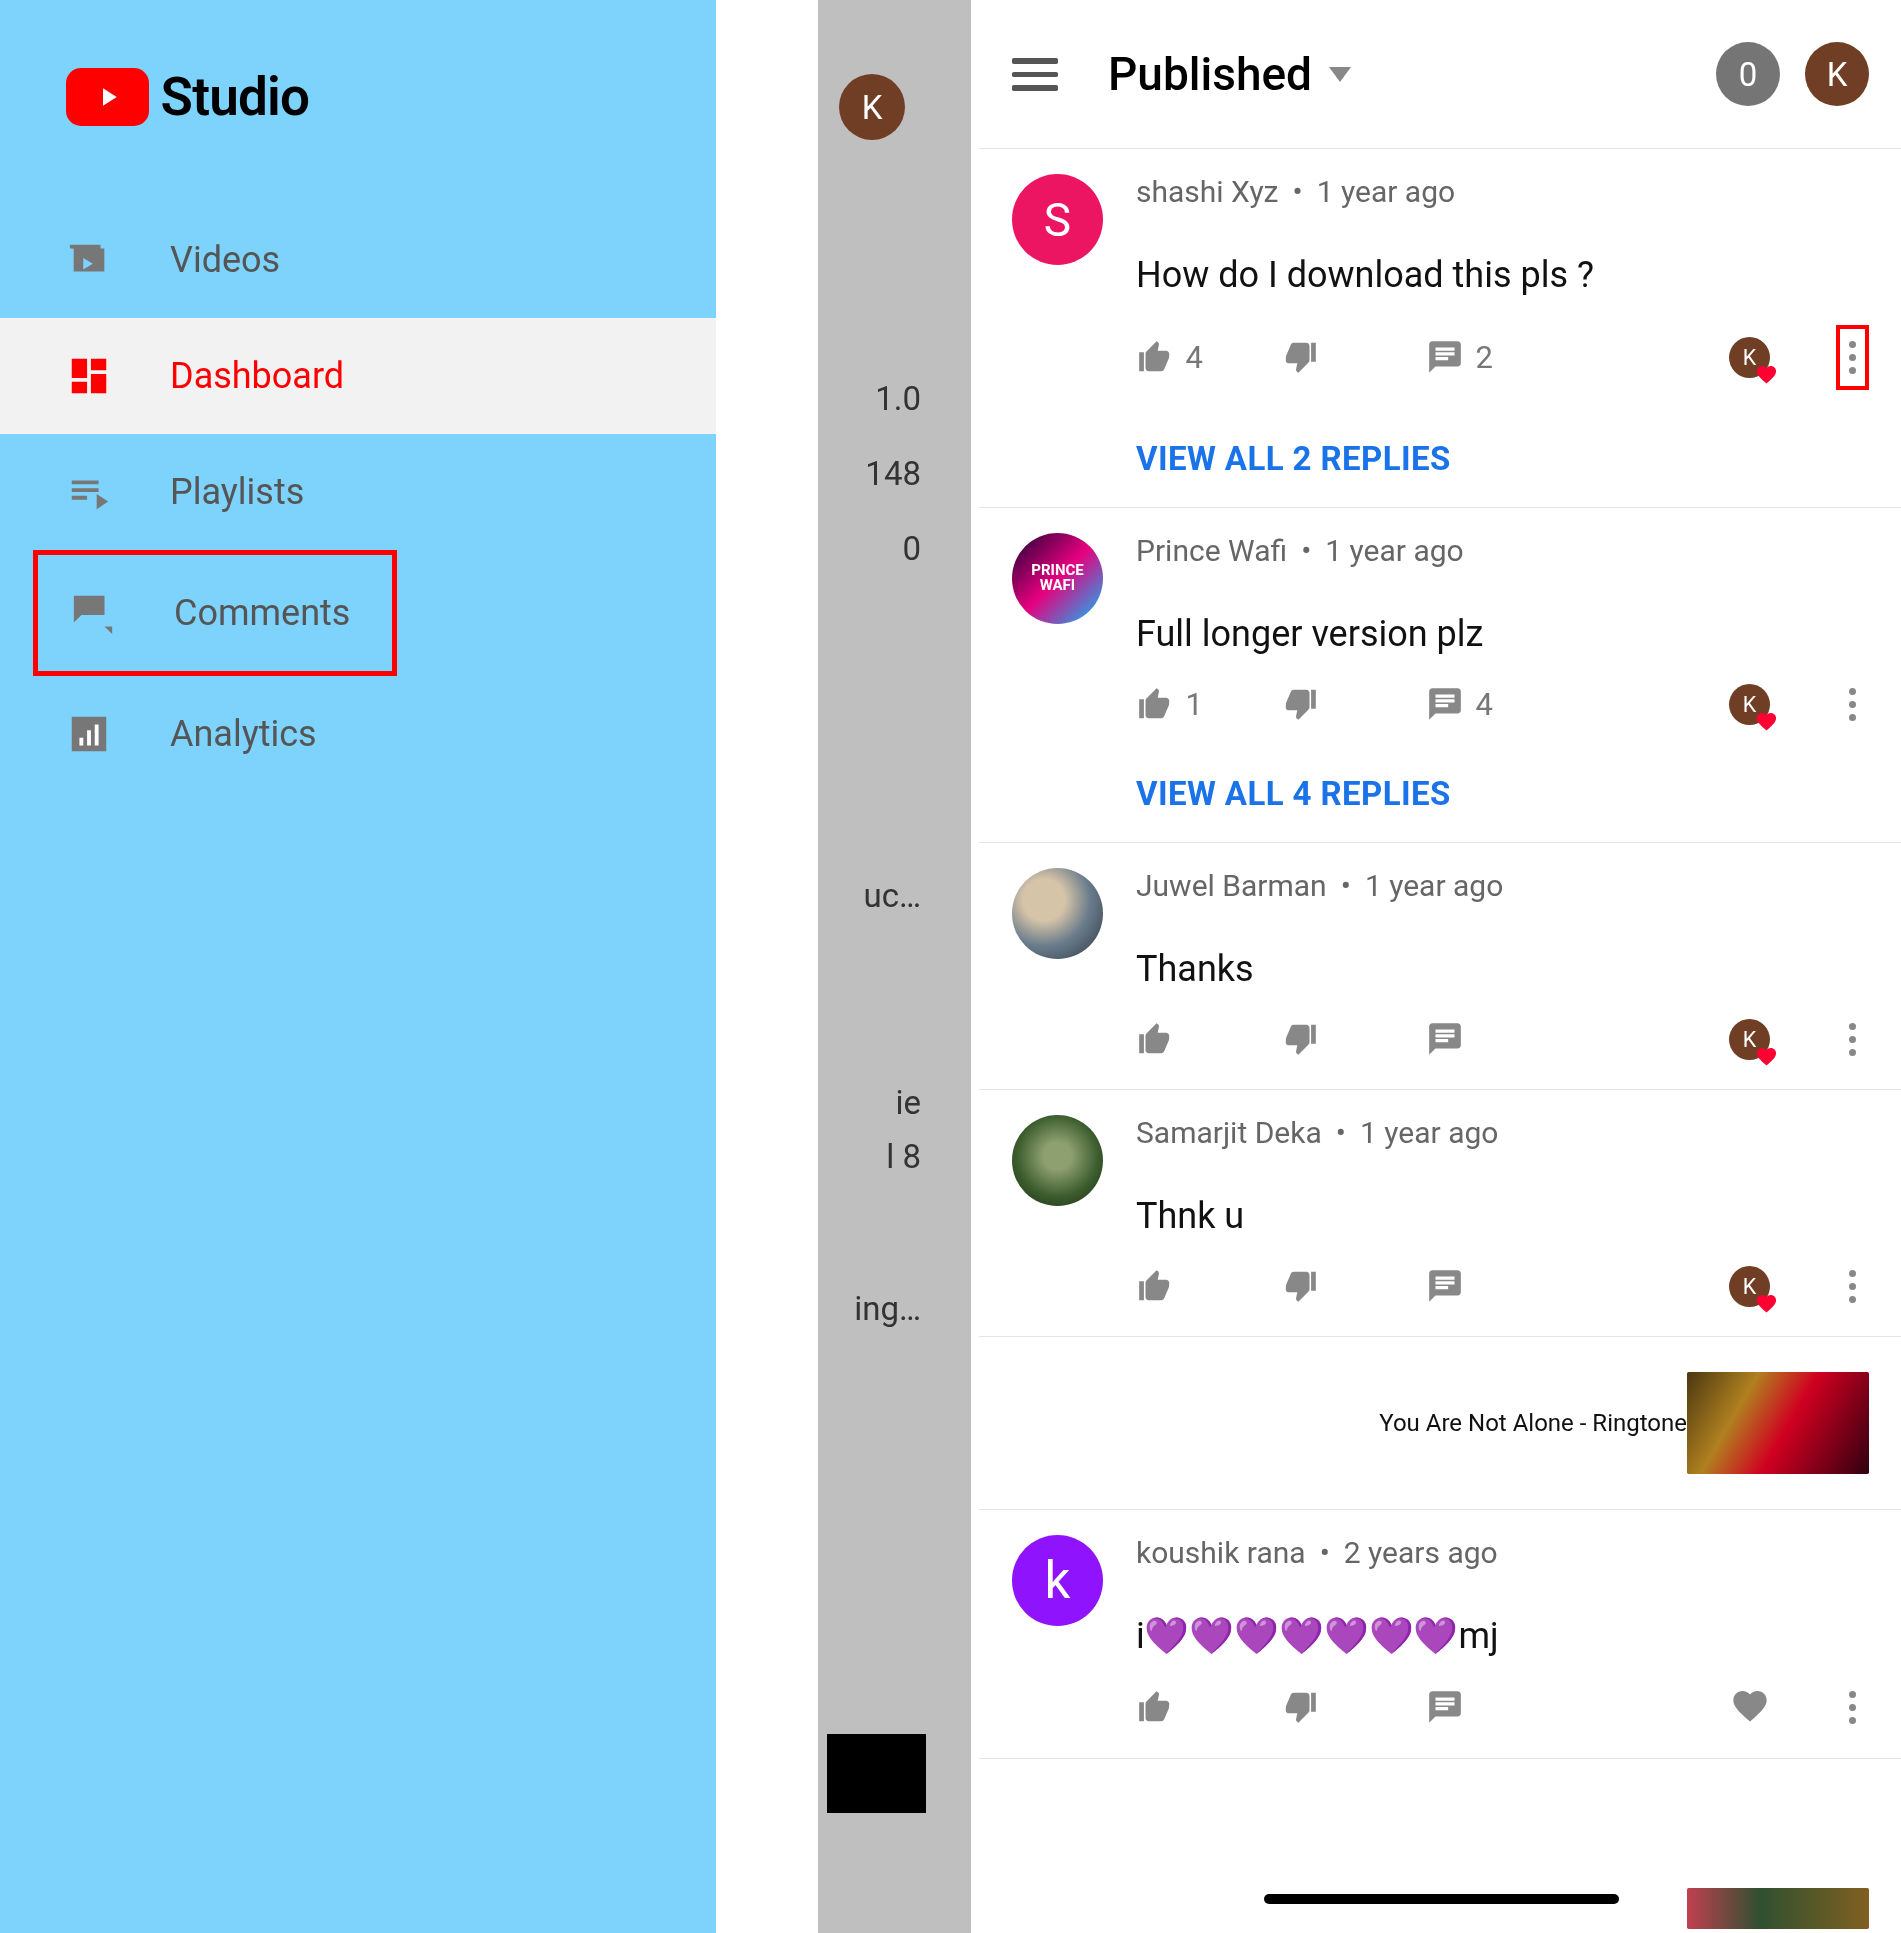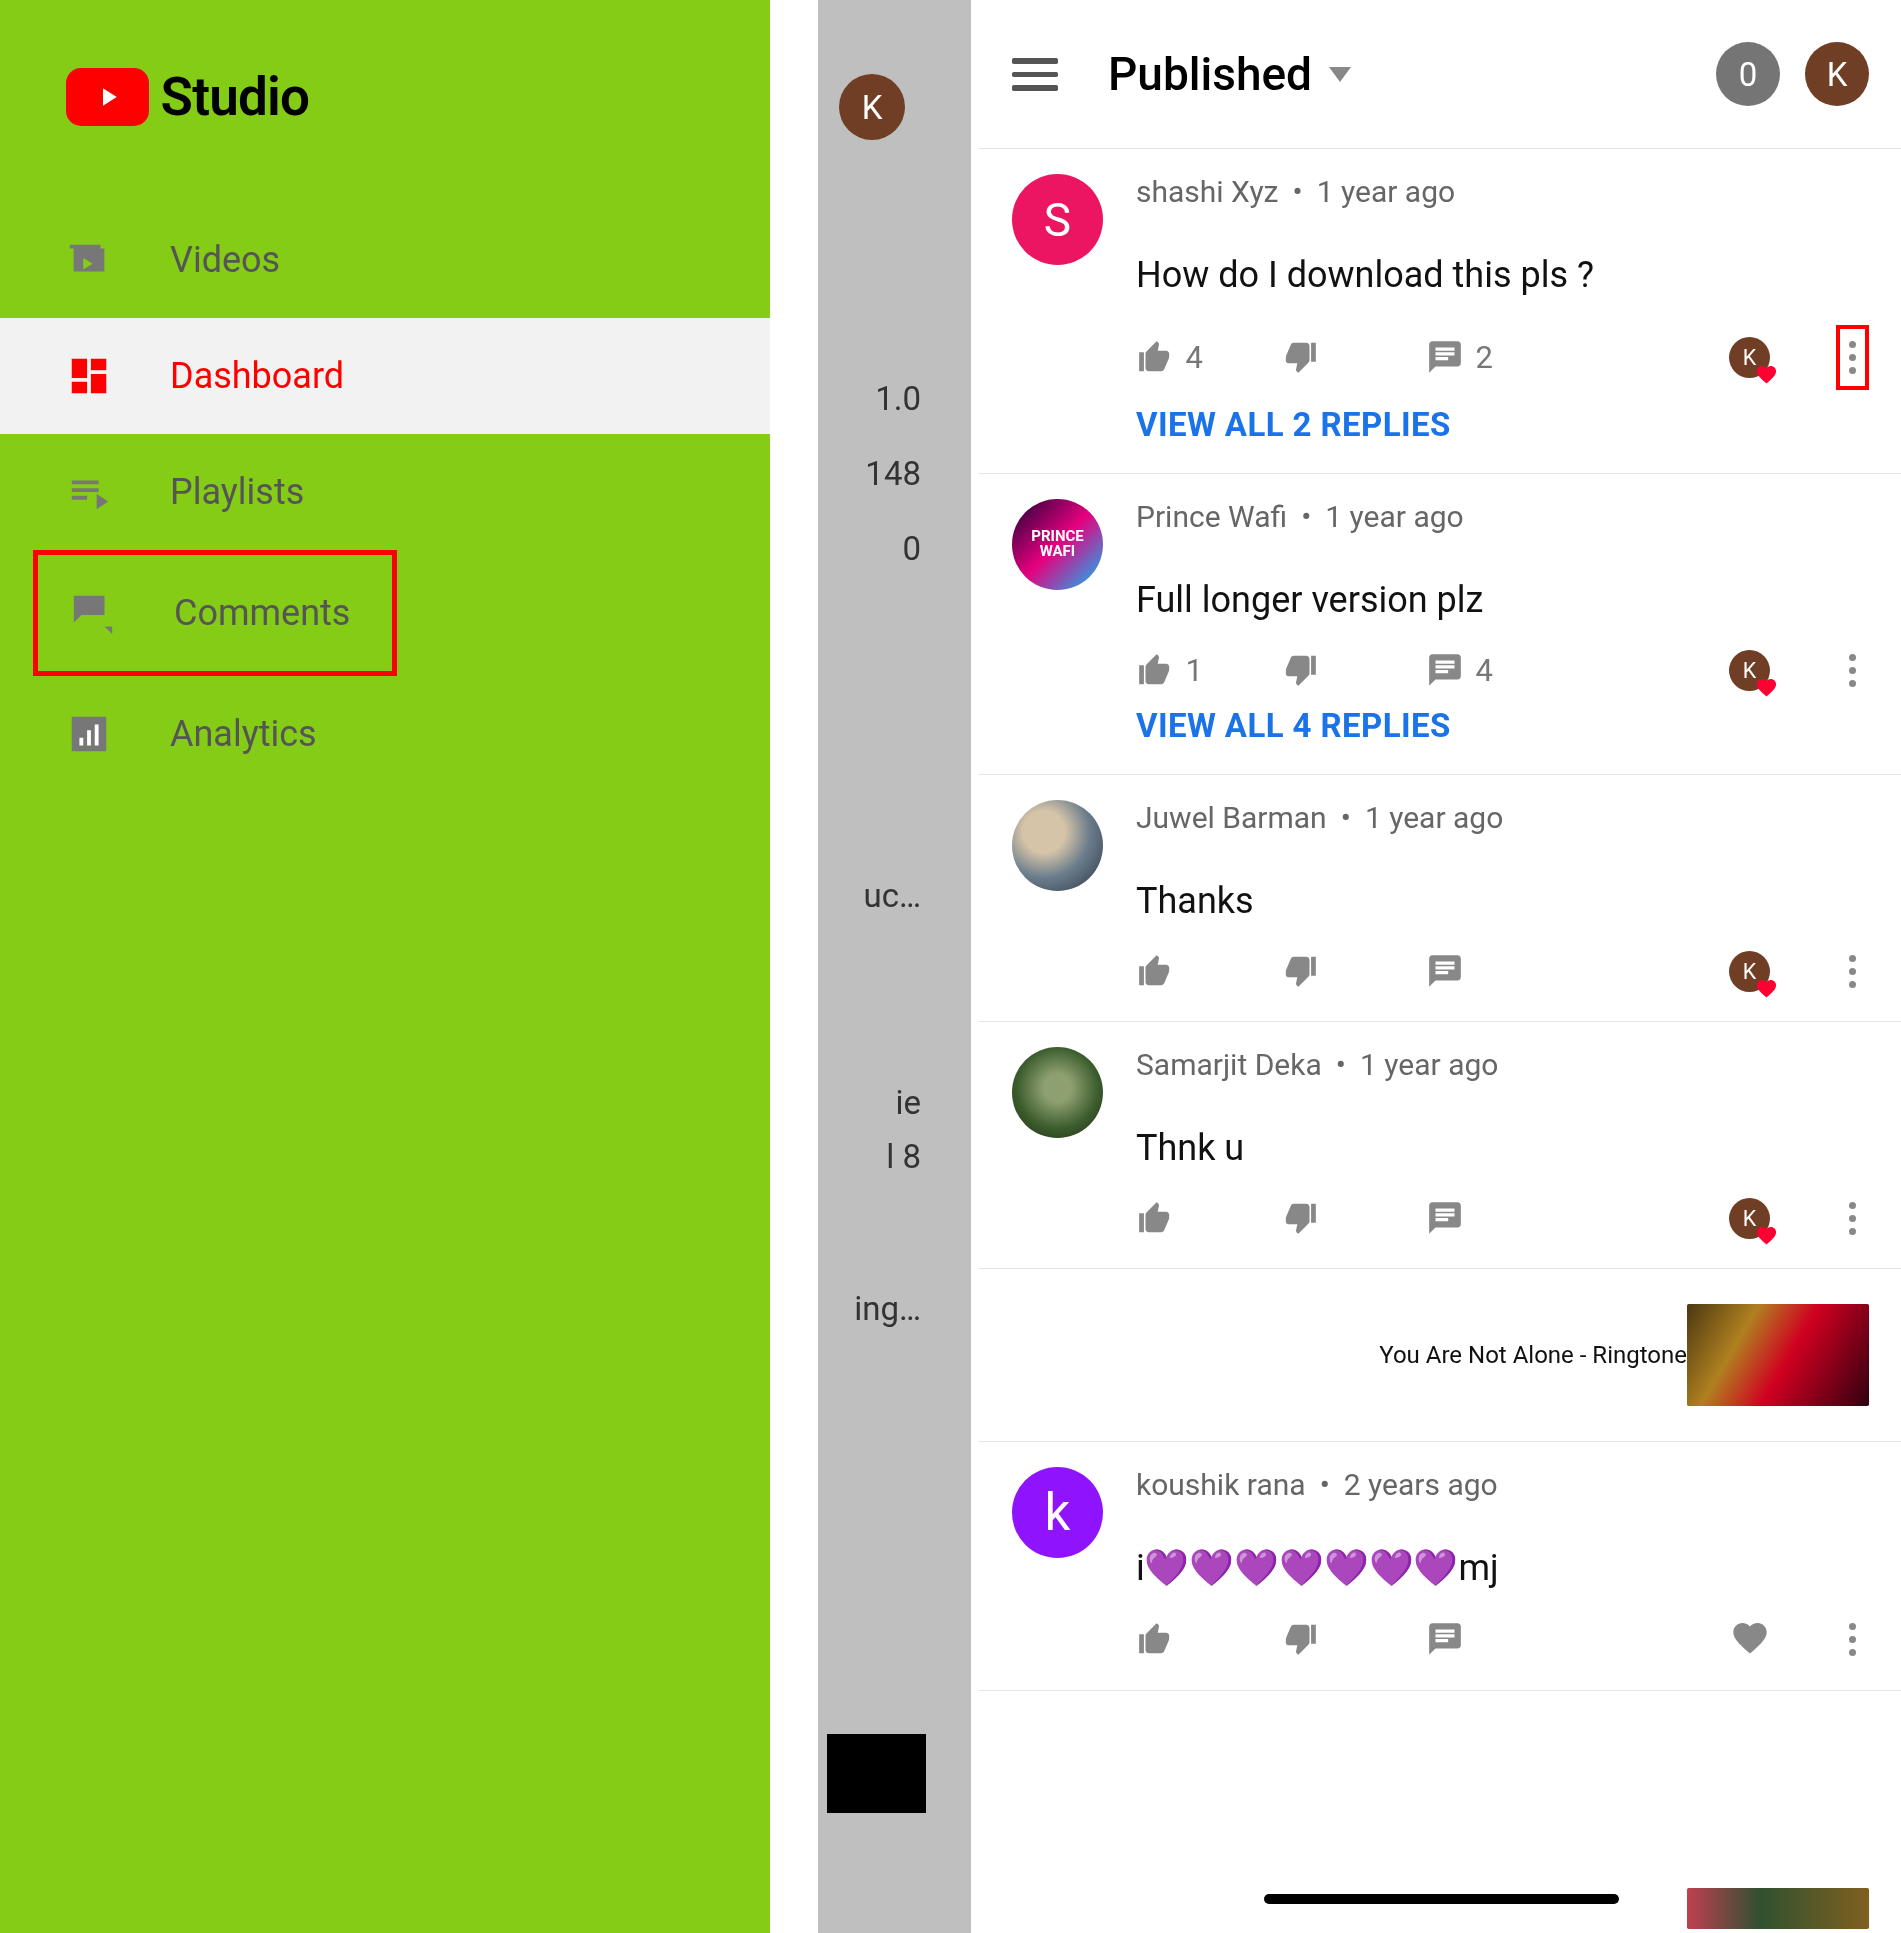--- a/index.html
+++ b/index.html
@@ -11,22 +11,22 @@
     display: flex;
     overflow: hidden;
   }
   .panel-left {
     width: 971px;
     height: 100%;
     position: relative;
     display: flex;
   }
   .sidebar {
-    width: 770px;
-    background: #84cc16;
+    width: 716px;
+    background: #7dd3fc;
     z-index: 10;
     position: relative;
   }
   .brand {
     display: flex;
     align-items: center;
     gap: 11.6px;
     padding: 66px 0 74px 66px;
   }
   .brand-icon {
@@ -236,21 +236,21 @@
     bottom: -8.3px;
     width: 23px;
     height: 23px;
     color:#ff0033;
   }
   .heart-empty svg { width:40px;height:40px;fill:#888; }
   .more { cursor:pointer; width: 33px; display:flex; flex-direction:column; align-items:center; gap:5.8px;}
   .more span { width:7.4px;height:7.4px;border-radius:50%;background:#888; }
   .more.boxed { border: 4.1px solid #f00; padding: 11.6px 5px; }
   .view-replies {
-    margin-top: 15px;
+    margin-top: 49px;
     color: #1a73e8;
     font-size: 33px;
     font-weight: 700;
     letter-spacing: 0.4px;
   }
   .video-sep {
     padding: 35px 33px;
     border-bottom: 1.7px solid #e5e5e5;
     display: flex;
     align-items: center;

